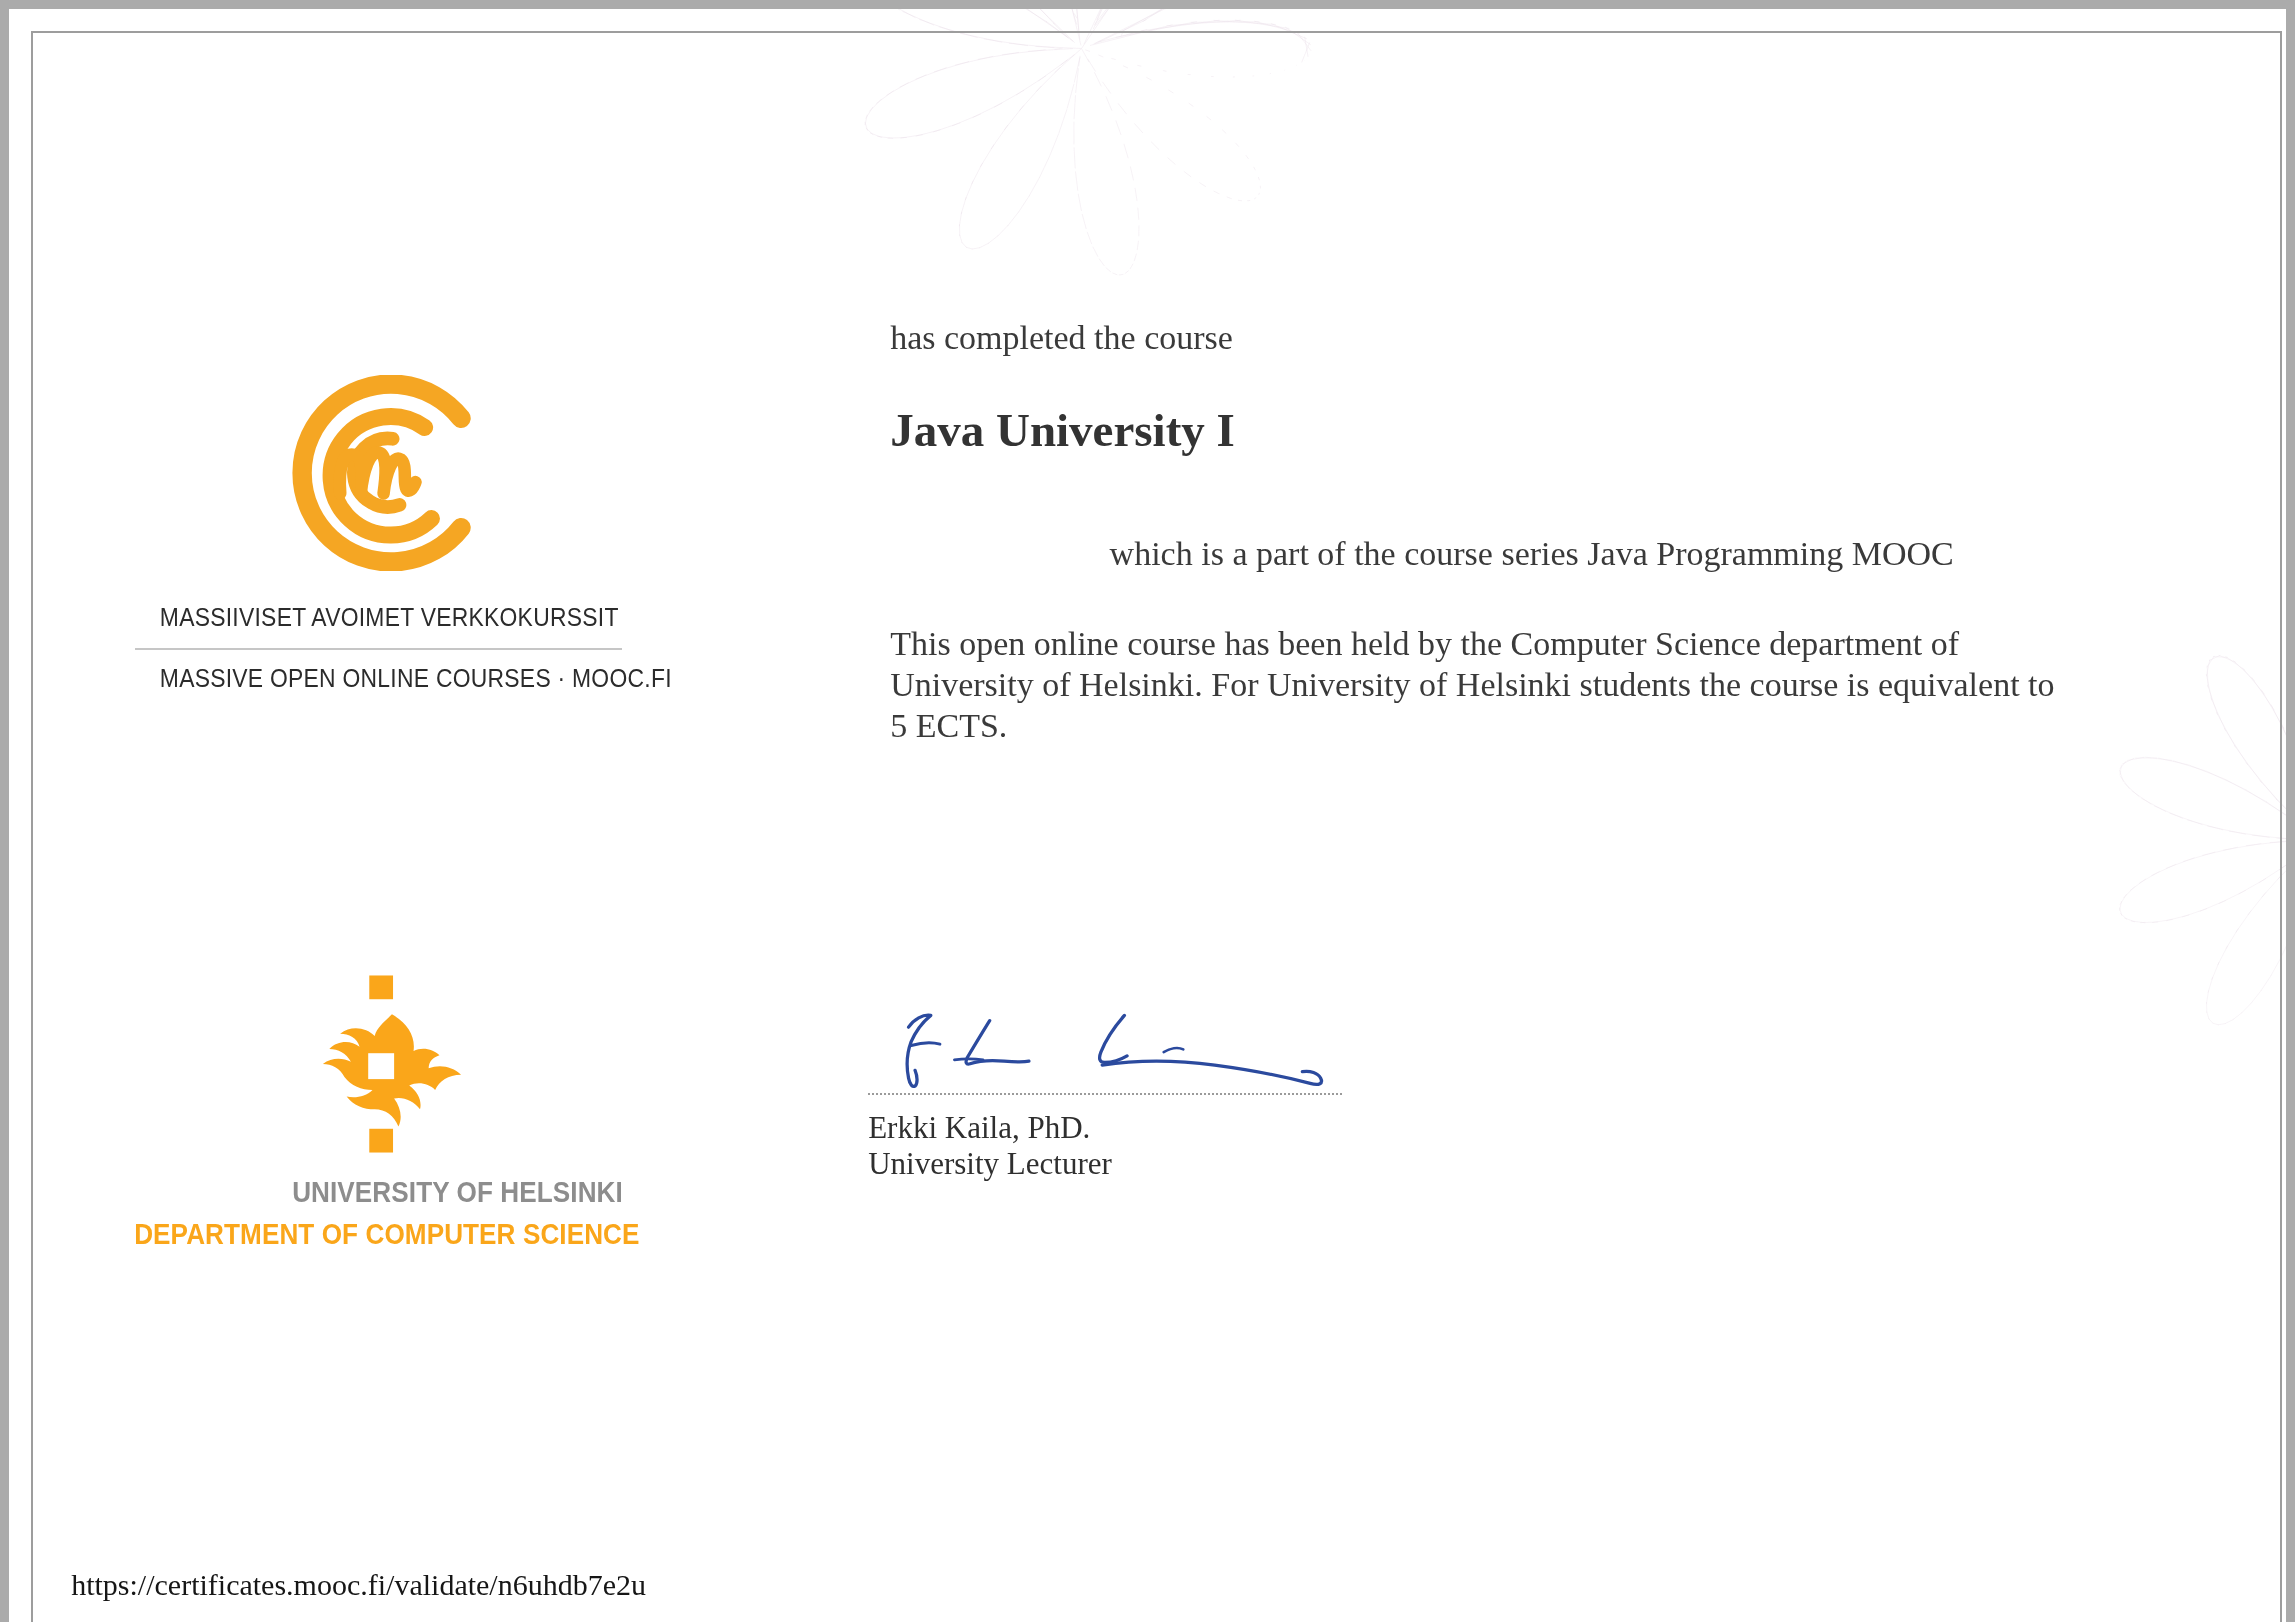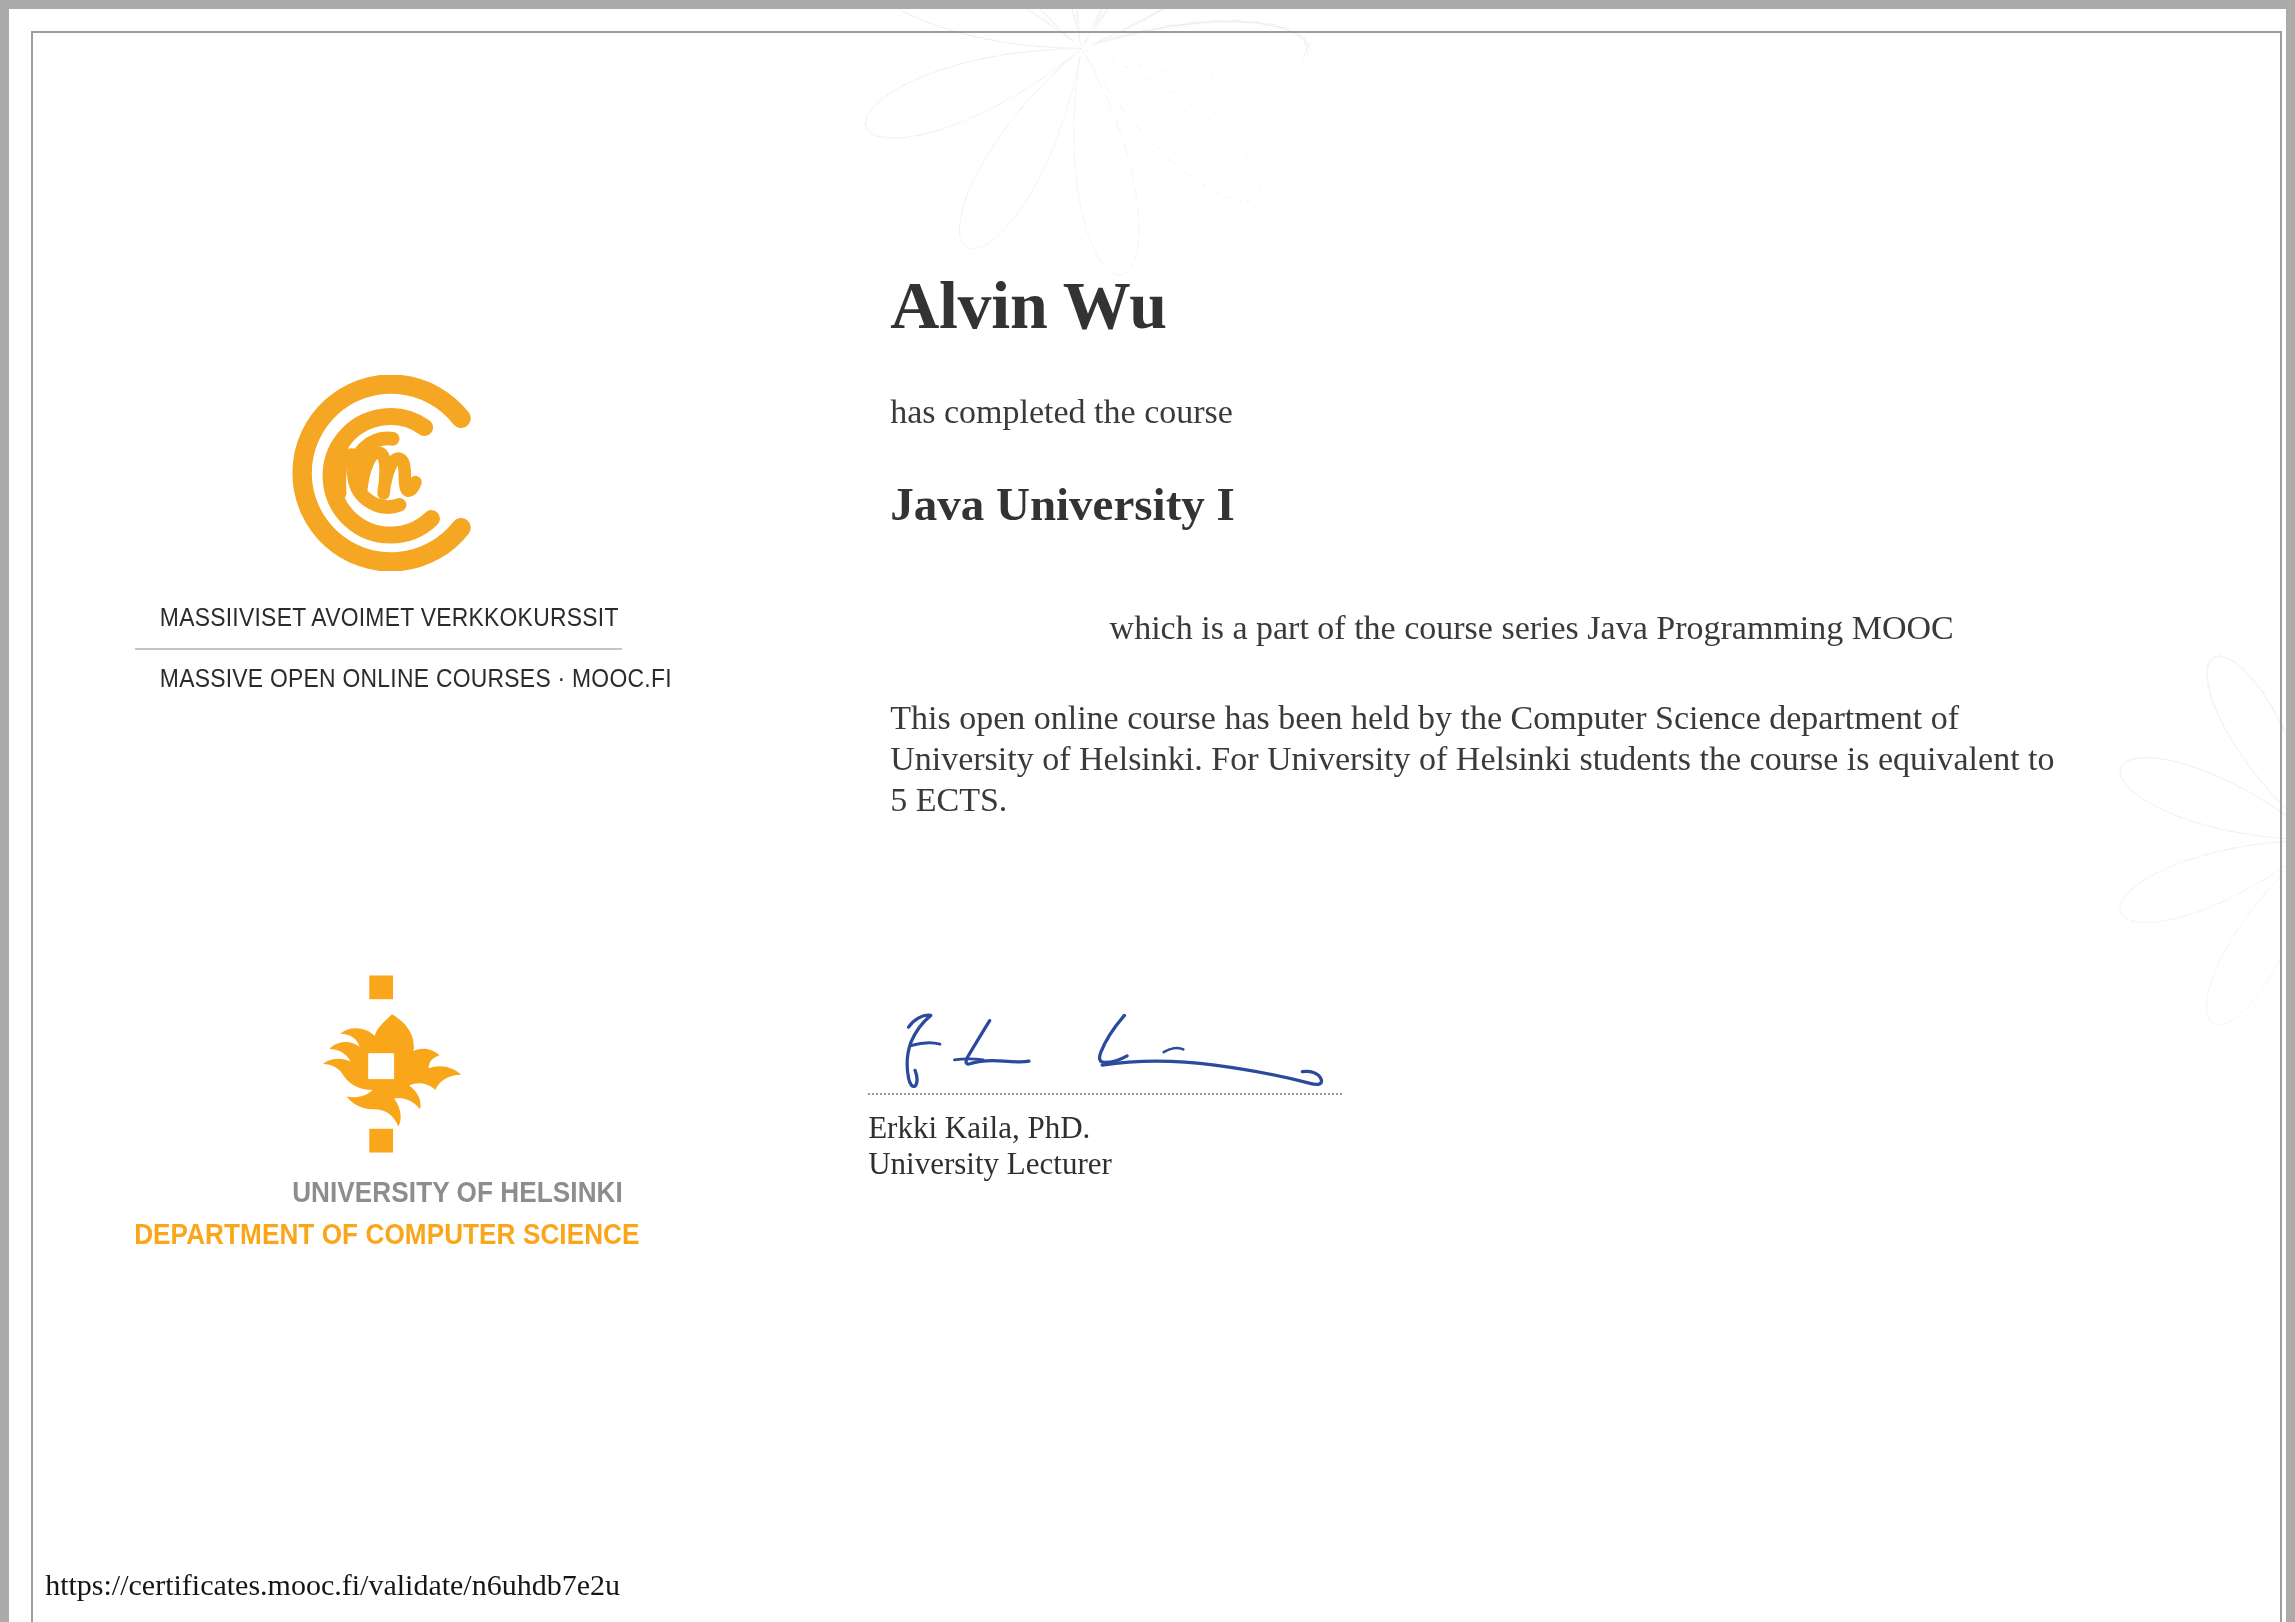--- a/index.html
+++ b/index.html
@@ -203,21 +203,21 @@
     font-size: 31px;
     line-height: 1.18;
     color: #2f2f2f;
     white-space: nowrap;
   }
   #signer-name { margin-top: 14.4px; }
 
   
   #validate-url {
     position: absolute;
-    left: 36px;
+    left: 62px;
     top: 1559px;
     font-family: "Liberation Serif", serif;
     font-size: 30px;
     color: #161616;
     white-space: nowrap;
   }
 </style>
 </head>
 <body>
 
@@ -783,21 +783,20 @@
           </g>
         </svg>
 
         <div id="uh-name">UNIVERSITY OF HELSINKI</div>
         <div id="uh-dept">DEPARTMENT OF COMPUTER SCIENCE</div>
       </div>
 
     </div>
 
     <div id="content">
-      <div id="recipient-name">Alvin Wu</div>
 
       <div id="completed-label" class="body-line">has completed the course</div>
 
       <div id="course-title">Java University I</div>
 
       <div id="series-line" class="body-line">which is a part of the course series Java Programming MOOC</div>
 
       <div id="description">This open online course has been held by the Computer Science department of University of Helsinki. For University of Helsinki students the course is equivalent to 5 ECTS.</div>
     </div>
 

